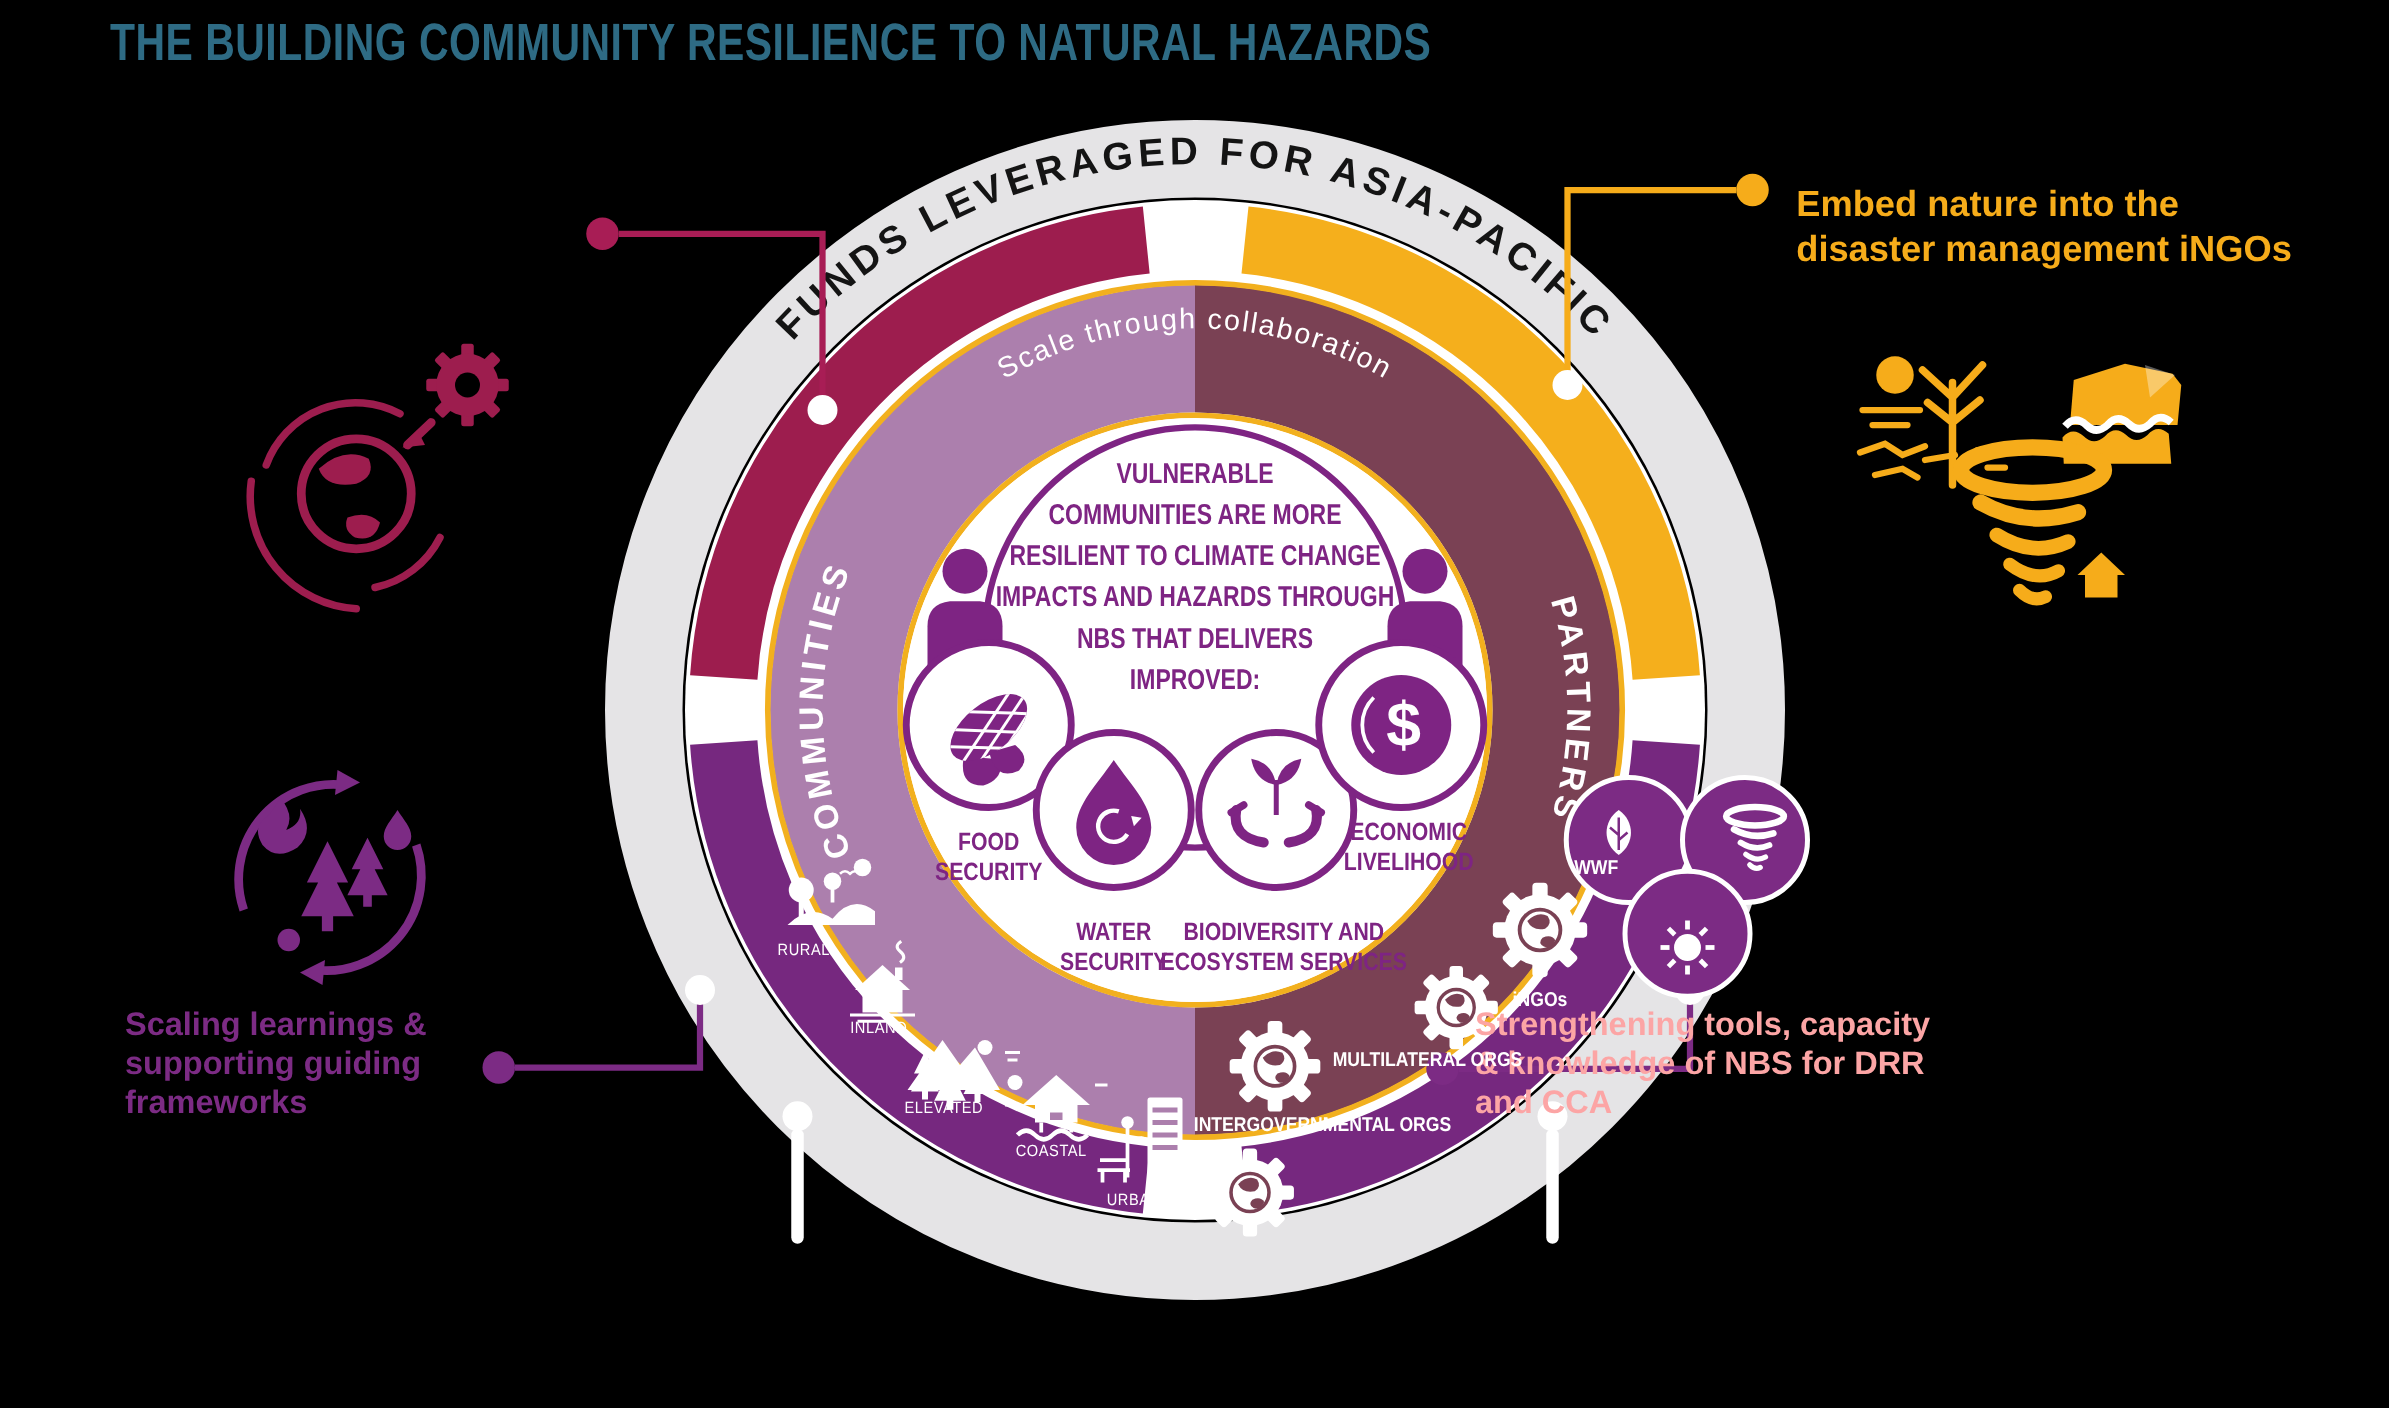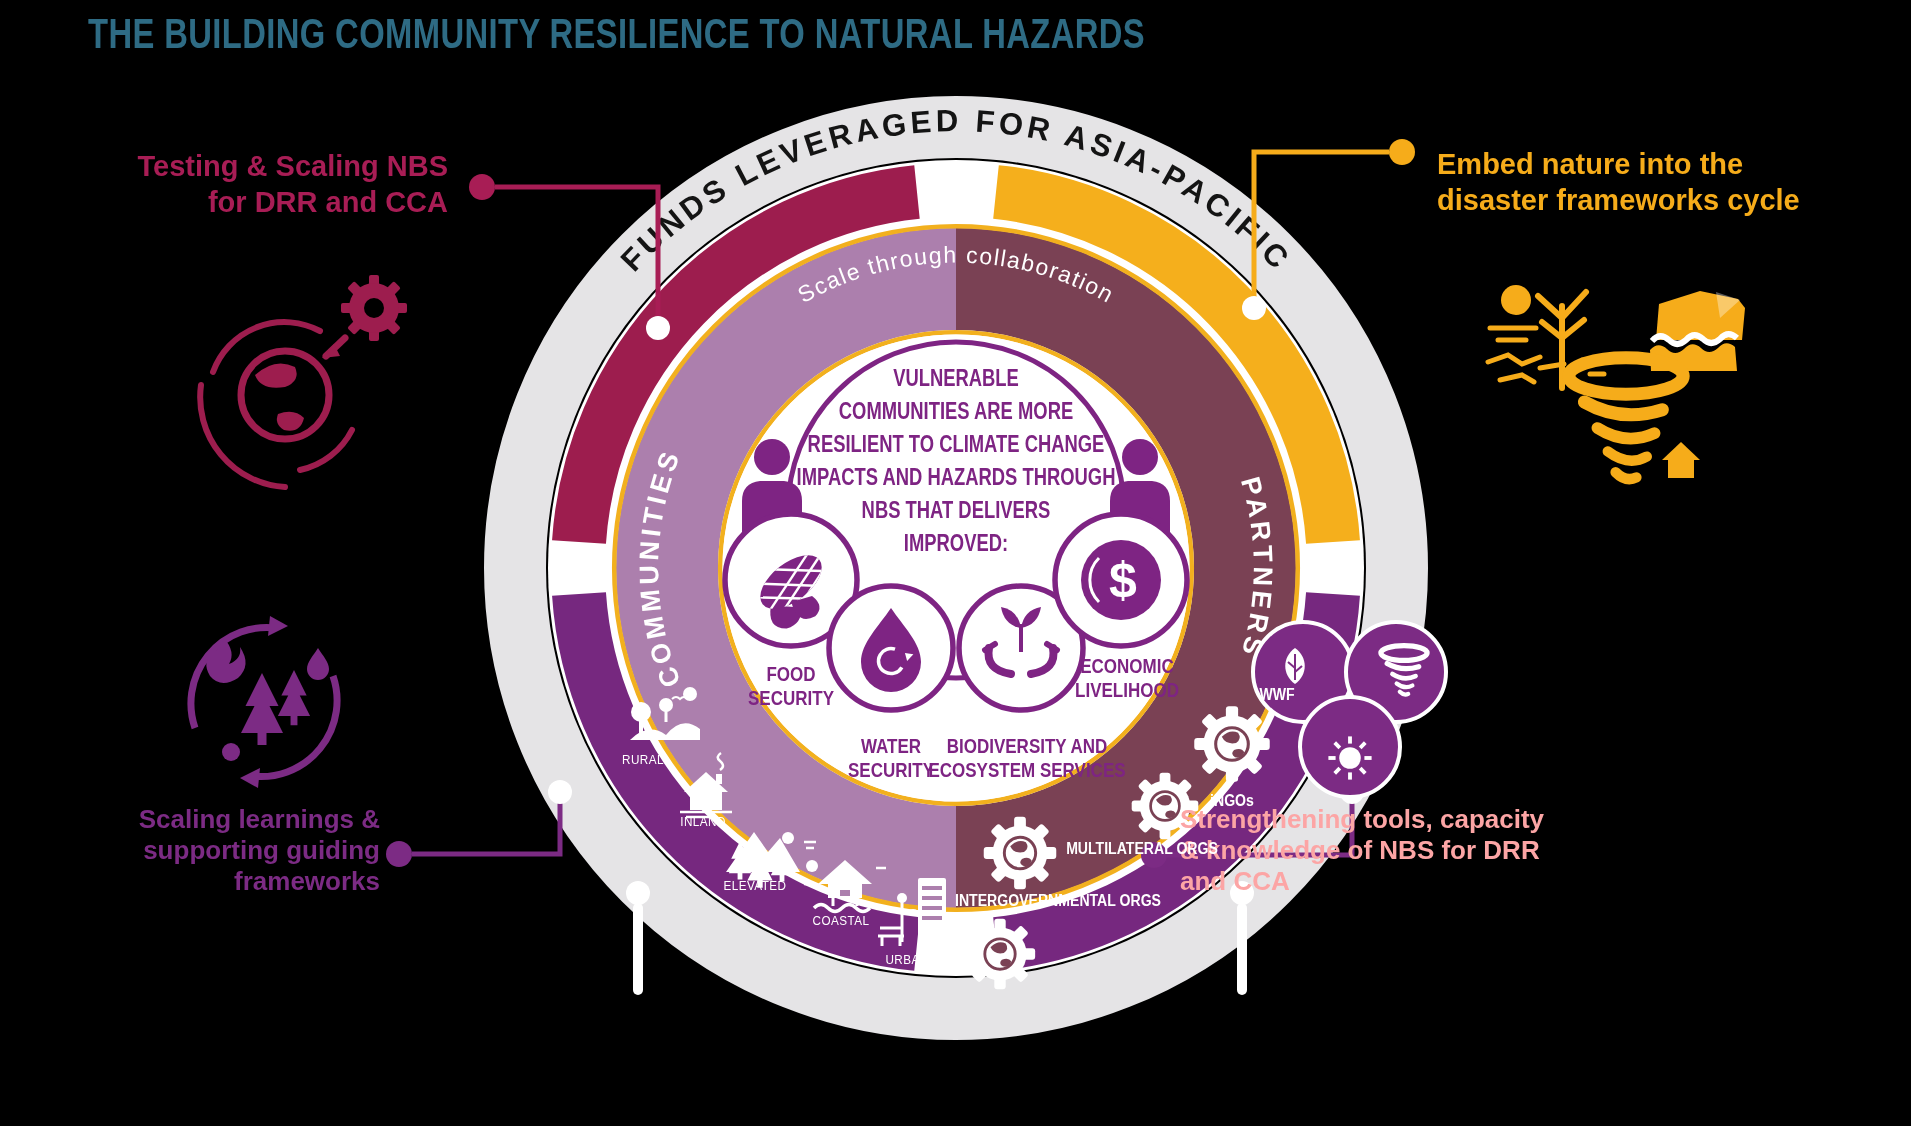--- a/index.html
+++ b/index.html
@@ -5,21 +5,21 @@
   html,body{margin:0;padding:0;background:#000;}
   .stage{position:relative;width:1911px;height:1126px;background:#000;overflow:hidden;
          font-family:"Liberation Sans","DejaVu Sans",sans-serif;}
   .stage svg{position:absolute;left:0;top:0;}
   .abs{position:absolute;white-space:pre-line;}
   .page-title{left:88px;top:10px;font-size:42px;font-weight:bold;color:#2E6B84;
               letter-spacing:.5px;transform:scaleX(.78);transform-origin:left top;white-space:nowrap;}
   .ann{font-weight:bold;line-height:36px;font-size:29px;}
   .ann-tl{left:86px;top:148px;width:362px;text-align:right;color:#A81D55;}
   .ann-tr{left:1437px;top:146px;width:470px;text-align:left;color:#F6AC1A;}
-  .ann-bl{left:100px;top:804px;width:280px;text-align:right;color:#7C2B84;font-size:26px;line-height:31px;}
+  .ann-bl{left:100px;top:804px;width:280px;text-align:left;color:#7C2B84;font-size:26px;line-height:31px;}
   .ann-br{left:1180px;top:804px;width:440px;text-align:left;color:#fca5a5;font-size:26px;line-height:31px;}
   .center-message{left:756px;top:362px;width:400px;text-align:center;color:#7E2483;
       font-size:23px;line-height:33px;font-weight:bold;transform:scaleX(.8);transform-origin:center top;}
   .outcome-label{text-align:center;color:#7E2483;font-weight:bold;font-size:20px;line-height:24px;
       transform:scaleX(.85);transform-origin:center top;}
   .olab-food{left:711px;top:662px;width:160px;}
   .olab-water{left:811px;top:734px;width:160px;}
   .olab-bio{left:905px;top:734px;width:244px;}
   .olab-econ{left:1047px;top:654px;width:160px;}
   .comm-label{text-align:center;color:#fff;font-size:13px;letter-spacing:.5px;width:110px;
@@ -318,24 +318,22 @@
         <path d="M0,-18 C13,-9 13,9 0,18 C-13,9 -13,-9 0,-18 Z" fill="#fff"></path>
         <path d="M0,-12 V14 M0,2 l-7,-6 M0,6 l7,-6" stroke="#7C2B84" stroke-width="2" fill="none"></path>
       </g>
       <use href="#tornadoShape" transform="translate(1404,674) scale(1.05)" color="#fff"></use>
       <use href="#sunShape" transform="translate(1350,758) scale(1.2)" color="#fff"></use>
     </g>
   </svg>
 
   <div class="abs page-title">THE BUILDING COMMUNITY RESILIENCE TO NATURAL HAZARDS</div>
 
-  <div class="abs ann ann-tl">Testing &amp; Scaling NBS
-for DRR and CCA</div>
   <div class="abs ann ann-tr">Embed nature into the
-disaster frameworks cycle</div>
+disaster management iNGOs</div>
   <div class="abs ann ann-bl">Scaling learnings  &amp;
 supporting guiding
 frameworks</div>
   <div class="abs ann ann-br">Strengthening tools, capacity
 &amp; knowledge of NBS for DRR
 and CCA</div>
 
   <div class="abs center-message">VULNERABLE
 COMMUNITIES ARE MORE
 RESILIENT TO CLIMATE CHANGE

